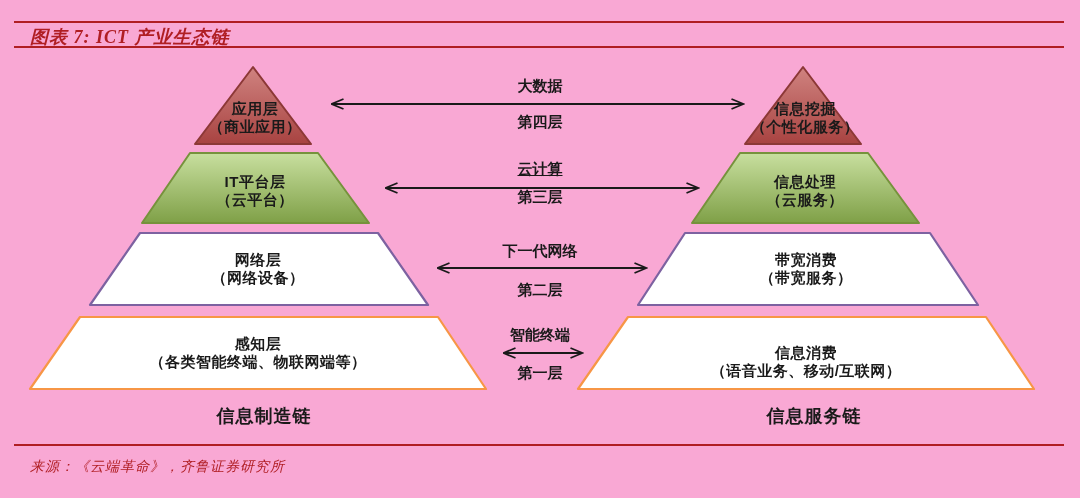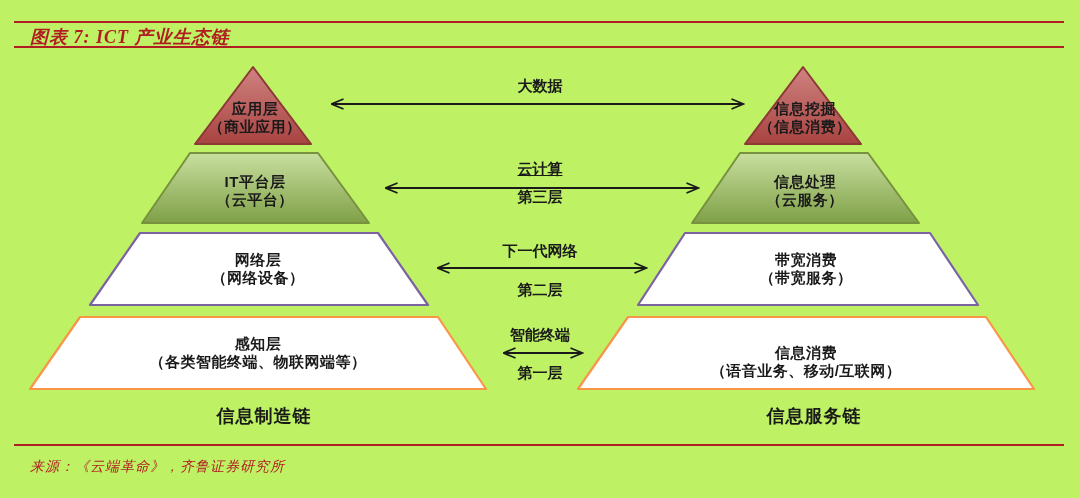--- a/index.html
+++ b/index.html
@@ -1,17 +1,17 @@
 <!DOCTYPE html>
 <html style="--rule-red: #B01E23; --title-red: #B01E23; --layer1-fill-light: #D08380; --layer1-fill-dark: #A84341; --layer1-border: #8C3836; --layer2-fill-light: #C8DF9F; --layer2-fill-dark: #7FA047; --layer2-border: #76923C; --layer3-border: #7D62A1; --layer4-border: #F79646; --text-dark: #1A1A1A; --arrow-black: #1A1A1A;"><head>
 <meta charset="utf-8">
 <style>
   html,body{margin:0;padding:0;background:#ffffff;}
   .canvas{
-    position:relative;width:1080px;height:498px;background:#bef264;overflow:hidden;
+    position:relative;width:1080px;height:498px;background:#f9a8d4;overflow:hidden;
     font-family:"Liberation Sans","DejaVu Sans",sans-serif;color:var(--text-dark,#1a1a1a);
   }
   .rule{position:absolute;left:14px;right:16px;height:2px;background:var(--rule-red,#b01e23);}
   .rule-top{top:21px;}
   .rule-title{top:46px;}
   .rule-footer{top:444px;}
   .fig-title{
     position:absolute;left:30px;top:25px;font-family:"Liberation Serif","DejaVu Serif",serif;
     font-size:18px;font-weight:bold;font-style:italic;color:var(--title-red,#b01e23);
     letter-spacing:1px;white-space:nowrap;
@@ -96,36 +96,37 @@
     <div>网络层</div>
     <div>（网络设备）</div>
   </div>
   <div class="layer-label" style="left:98px;top:335px;width:320px;">
     <div>感知层</div>
     <div>（各类智能终端、物联网端等）</div>
   </div>
 
   <div class="layer-label" style="left:725px;top:100px;width:160px;">
     <div>信息挖掘</div>
-    <div>（信息消费）</div>
+    <div>（个性化服务）</div>
   </div>
   <div class="layer-label" style="left:725px;top:173px;width:160px;">
     <div>信息处理</div>
     <div>（云服务）</div>
   </div>
   <div class="layer-label" style="left:706px;top:251px;width:200px;">
     <div>带宽消费</div>
     <div>（带宽服务）</div>
   </div>
   <div class="layer-label" style="left:646px;top:344px;width:320px;">
     <div>信息消费</div>
     <div>（语音业务、移动/互联网）</div>
   </div>
 
   <div class="mid-label" style="top:77px;">大数据</div>
+  <div class="mid-label" style="top:113px;">第四层</div>
   <div class="mid-label" style="top:160px;text-decoration:underline;">云计算</div>
   <div class="mid-label" style="top:188px;">第三层</div>
   <div class="mid-label" style="top:242px;">下一代网络</div>
   <div class="mid-label" style="top:281px;">第二层</div>
   <div class="mid-label" style="top:326px;">智能终端</div>
   <div class="mid-label" style="top:364px;">第一层</div>
 
   <div class="chain-label" style="left:164px;">信息制造链</div>
   <div class="chain-label" style="left:714px;">信息服务链</div>
 

